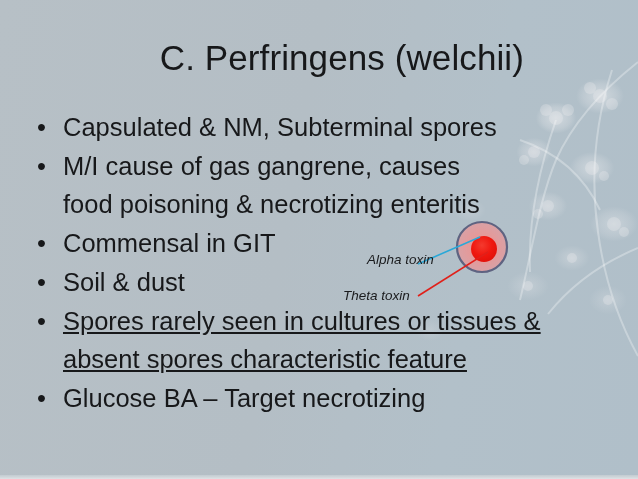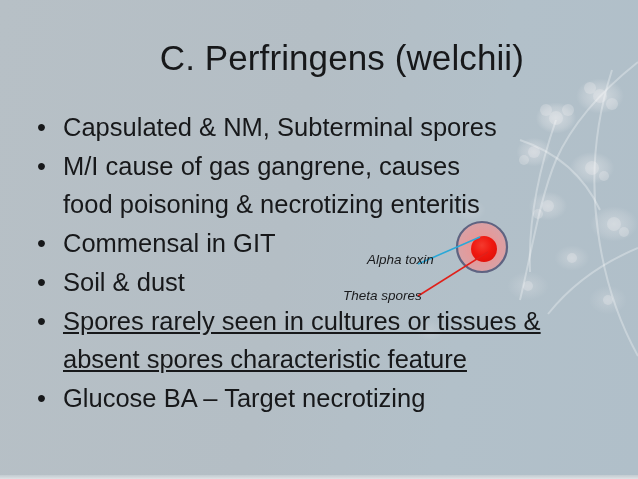--- a/index.html
+++ b/index.html
@@ -206,17 +206,17 @@
 
       <circle cx="152" cy="31" r="25" fill="url(#zoneGrad)" stroke="#5b5f7e" stroke-width="2.2" opacity="0.95"></circle>
 
       <circle cx="154" cy="33" r="13" fill="url(#colonyGrad)"></circle>
 
       <line x1="88" y1="48" x2="150" y2="21" stroke="#29a8d8" stroke-width="1.6"></line>
       <line x1="88" y1="80" x2="158" y2="36" stroke="#e0201a" stroke-width="1.6"></line>
     </svg>
 
     <span class="toxin-label" id="alpha-label">Alpha toxin</span>
-    <span class="toxin-label" id="theta-label">Theta spores</span>
+    <span class="toxin-label" id="theta-label">Theta toxin</span>
   </div>
 
   <div id="bottom-strip"></div>
 </div>
 
 </body></html>

